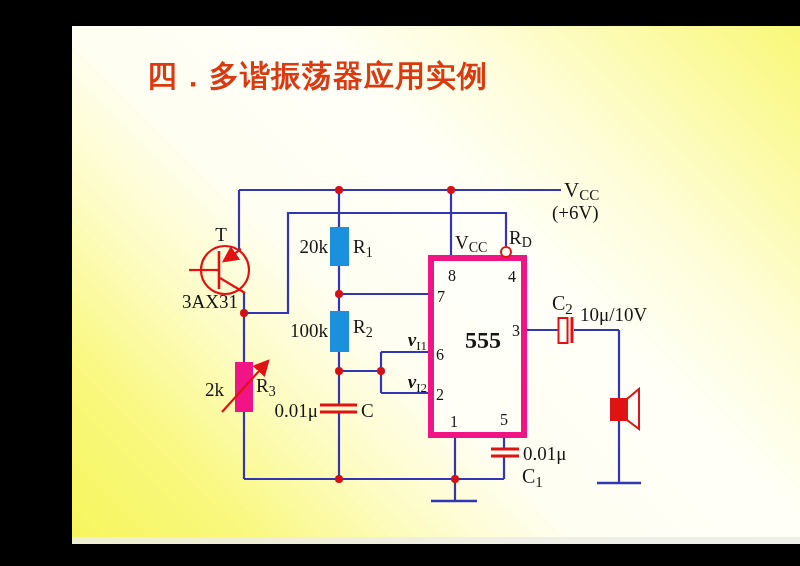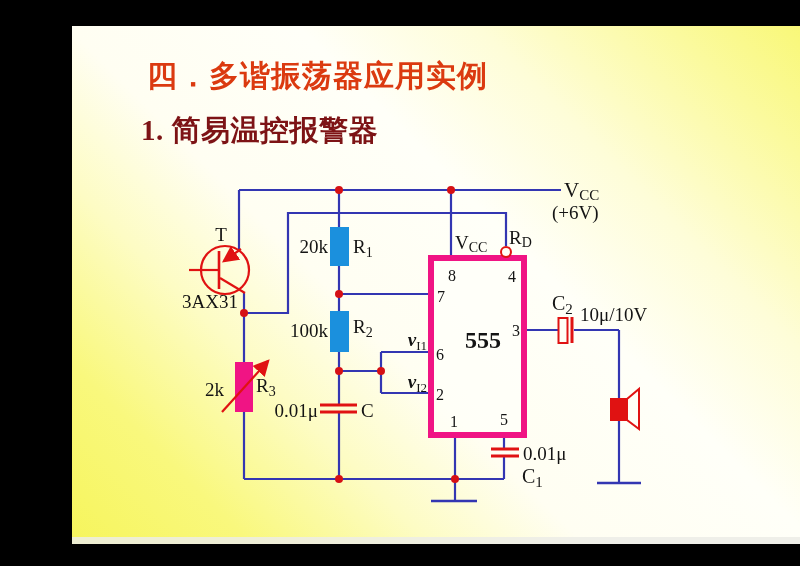--- a/index.html
+++ b/index.html
@@ -35,21 +35,20 @@
   }
   svg{position:absolute;left:0;top:0;}
   text{fill:#141414;font-family:"Liberation Serif", serif;}
 </style>
 </head>
 <body>
 
 <div id="slide">
 
   <div class="title">四．多谐振荡器应用实例</div>
-  <div class="subtitle">1. 简易温控报警器</div>
 
   <svg width="687" height="518" viewBox="56 26 687 518">
     <defs>
       <marker id="arr" viewBox="0 0 10 10" refX="8.5" refY="5" markerWidth="7.5" markerHeight="7.5" orient="auto">
         <path d="M0,0 L10,5 L0,10 z" fill="#e01212"></path>
       </marker>
     </defs>
 
     <g stroke="#3336b2" stroke-width="2.2" fill="none">
       <path d="M223,190 H545"></path>

